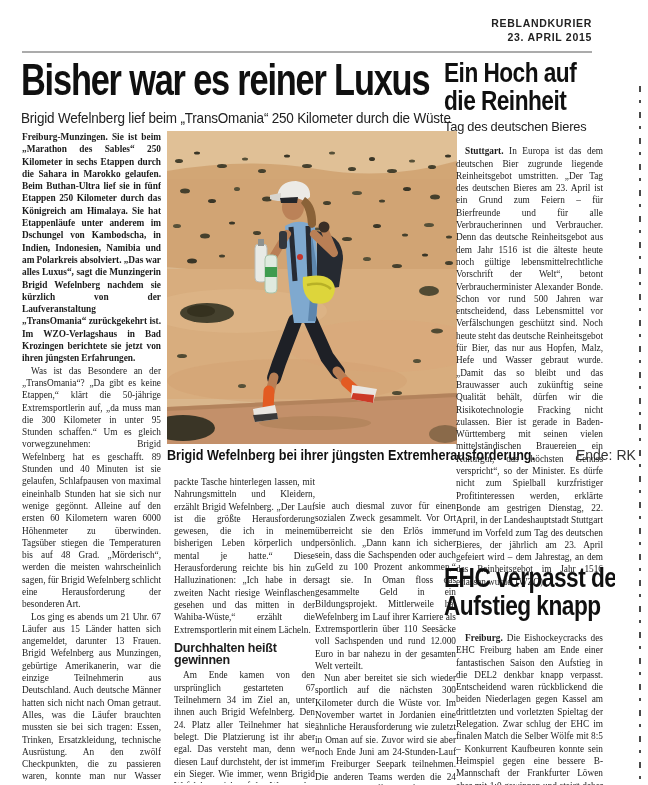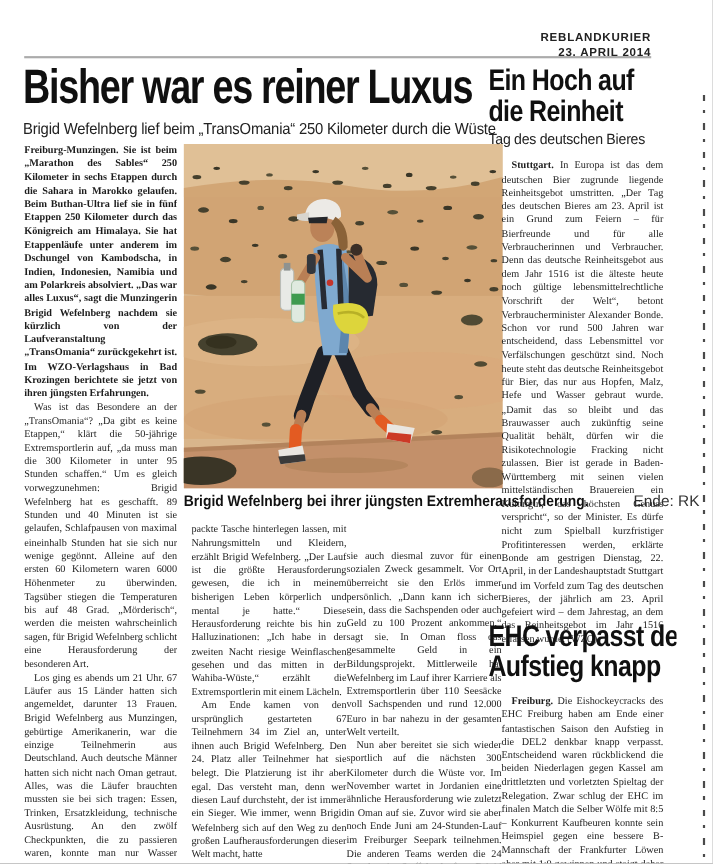--- a/index.html
+++ b/index.html
@@ -3,21 +3,21 @@
 <meta charset="utf-8">
 <style>
   html,body { margin:0; padding:0; background:#9a9a9a; }
   .page {
     position:relative; width:648px; height:785px; background:#ffffff;
     overflow:hidden; font-family:"Liberation Serif", serif; color:#1c1c1c;
     margin:0 auto;
   }
   
   .masthead {
-    position:absolute; top:28px; right:56px; text-align:right;
+    position:absolute; top:17px; right:56px; text-align:right;
     font-family:"Liberation Sans", sans-serif; font-weight:bold;
     font-size:10.5px; line-height:13.5px; letter-spacing:.7px; color:#222;
   }
   .masthead-rule { position:absolute; top:51px; left:22px; width:570px; height:2px; background:#ababab; }
   .edge-dashes {
     position:absolute; left:639px; top:86px; width:2px; height:697px;
     background:repeating-linear-gradient(to bottom, #4a4a4a 0 6px, transparent 6px 14px, #4a4a4a 14px 17px, transparent 17px 26px);
   }
   
   .headline {
@@ -74,21 +74,21 @@
   .ehc { position:absolute; top:505px; left:0; width:171px; }
   .ehc .side-body { margin-top:8px; }
 </style>
 </head>
 <body>
 
 <div class="page">
 
   <div class="masthead">
     <div>REBLANDKURIER</div>
-    <div>23. APRIL 2014</div>
+    <div>23. APRIL 2015</div>
   </div>
   <div class="masthead-rule"></div>
   <div class="edge-dashes"></div>
 
   <div class="headline">Bisher war es reiner Luxus</div>
   <div class="subheadline">Brigid Wefelnberg lief beim „TransOmania“ 250 Kilometer durch die Wüste</div>
 
   <div class="bodycol col1">
     <p class="intro">Freiburg-Munzingen. Sie ist beim „Marathon des Sables“ 250 Kilometer in sechs Etappen durch die Sahara in Marokko gelaufen. Beim Buthan-Ultra lief sie in fünf Etappen 250 Kilometer durch das Königreich am Himalaya. Sie hat Etappenläufe unter anderem im Dschungel von Kambodscha, in Indien, Indonesien, Namibia und am Polarkreis absolviert. „Das war alles Luxus“, sagt die Munzingerin Brigid Wefelnberg nachdem sie kürzlich von der Laufveranstaltung „TransOmania“ zurückgekehrt ist. Im WZO-Verlagshaus in Bad Krozingen berichtete sie jetzt von ihren jüngsten Erfahrungen.</p>
     <p class="indent">Was ist das Besondere an der „TransOmania“? „Da gibt es keine Etappen,“ klärt die 50-jährige Extremsportlerin auf, „da muss man die 300 Kilometer in unter 95 Stunden schaffen.“ Um es gleich vorwegzunehmen: Brigid Wefelnberg hat es geschafft. 89 Stunden und 40 Minuten ist sie gelaufen, Schlafpausen von maximal eineinhalb Stunden hat sie sich nur wenige gegönnt. Alleine auf den ersten 60 Kilometern waren 6000 Höhenmeter zu überwinden. Tagsüber stiegen die Temperaturen bis auf 48 Grad. „Mörderisch“, werden die meisten wahrscheinlich sagen, für Brigid Wefelnberg schlicht eine Herausforderung der besonderen Art.</p>
@@ -205,20 +205,21 @@
       </g>
     </svg>
   </div>
   <div class="caption-row">
     <span class="caption">Brigid Wefelnberg bei ihrer jüngsten Extremherausforderung.</span>
     <span class="credit">Ende: RK</span>
   </div>
 
   <div class="bodycol col2">
     <p>packte Tasche hinterlegen lassen, mit Nahrungsmitteln und Kleidern, erzählt Brigid Wefelnberg. „Der Lauf ist die größte Herausforderung gewesen, die ich in meinem bisherigen Leben körperlich und mental je hatte.“ Diese Herausforderung reichte bis hin zu Halluzinationen: „Ich habe in der zweiten Nacht riesige Weinflaschen gesehen und das mitten in der Wahiba-Wüste,“ erzählt die Extremsportlerin mit einem Lächeln.</p>
+    <div class="crosshead">Durchhalten heißt gewinnen</div>
     <p class="indent">Am Ende kamen von den ursprünglich gestarteten 67 Teilnehmern 34 im Ziel an, unter ihnen auch Brigid Wefelnberg. Den 24. Platz aller Teilnehmer hat sie belegt. Die Platzierung ist ihr aber egal. Das versteht man, denn wer diesen Lauf durchsteht, der ist immer ein Sieger. Wie immer, wenn Brigid Wefelnberg sich auf den Weg zu den großen Laufherausforderungen dieser Welt macht, hatte</p>
   </div>
 
   <div class="bodycol col3">
     <p>sie auch diesmal zuvor für einen sozialen Zweck gesammelt. Vor Ort überreicht sie den Erlös immer persönlich. „Dann kann ich sicher sein, dass die Sachspenden oder auch Geld zu 100 Prozent ankommen,“ sagt sie. In Oman floss das gesammelte Geld in ein Bildungsprojekt. Mittlerweile hat Wefelnberg im Lauf ihrer Karriere als Extremsportlerin über 110 Seesäcke voll Sachspenden und rund 12.000 Euro in bar nahezu in der gesamten Welt verteilt.</p>
     <p class="indent">Nun aber bereitet sie sich wieder sportlich auf die nächsten 300 Kilometer durch die Wüste vor. Im November wartet in Jordanien eine ähnliche Herausforderung wie zuletzt in Oman auf sie. Zuvor wird sie aber noch Ende Juni am 24-Stunden-Lauf im Freiburger Seepark teilnehmen. Die anderen Teams werden die 24 Stunden in Staffeln laufen. Brigid Wefelnberg aber wird dies alleine tun…</p>
 
   </div>
 
   <div class="bodycol col4">

